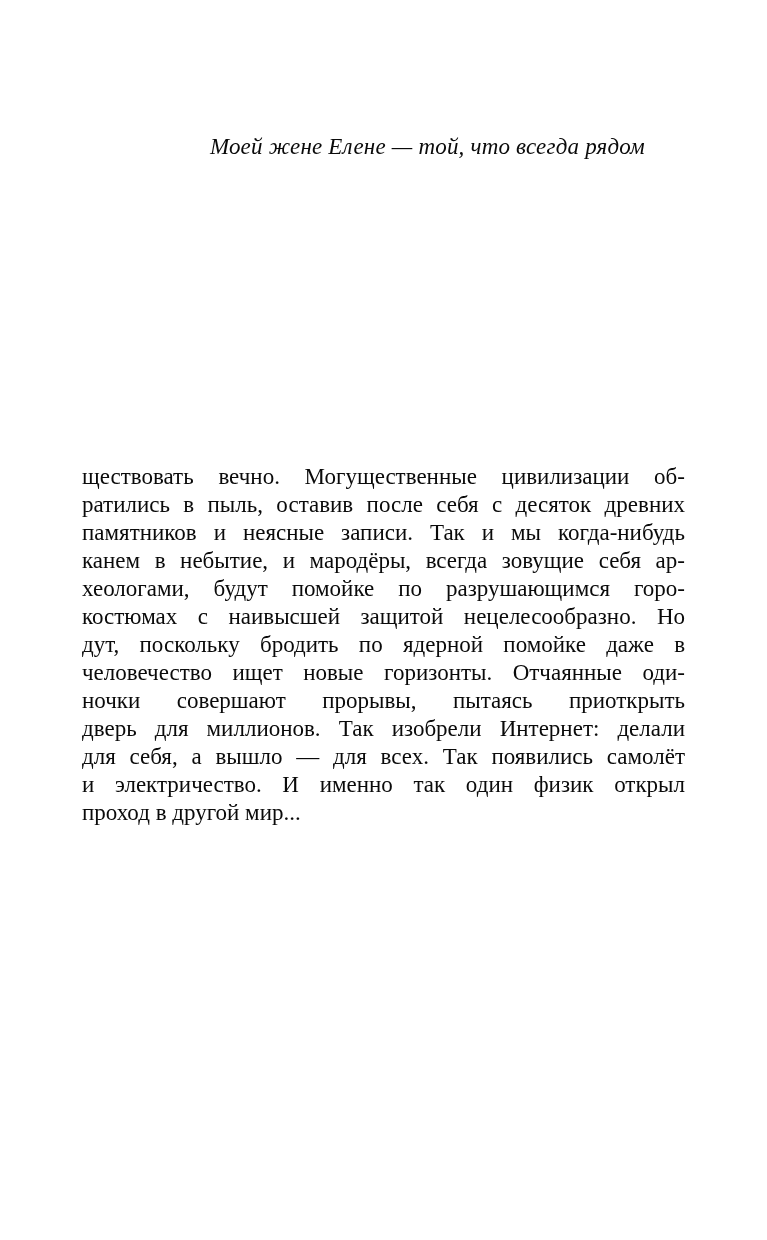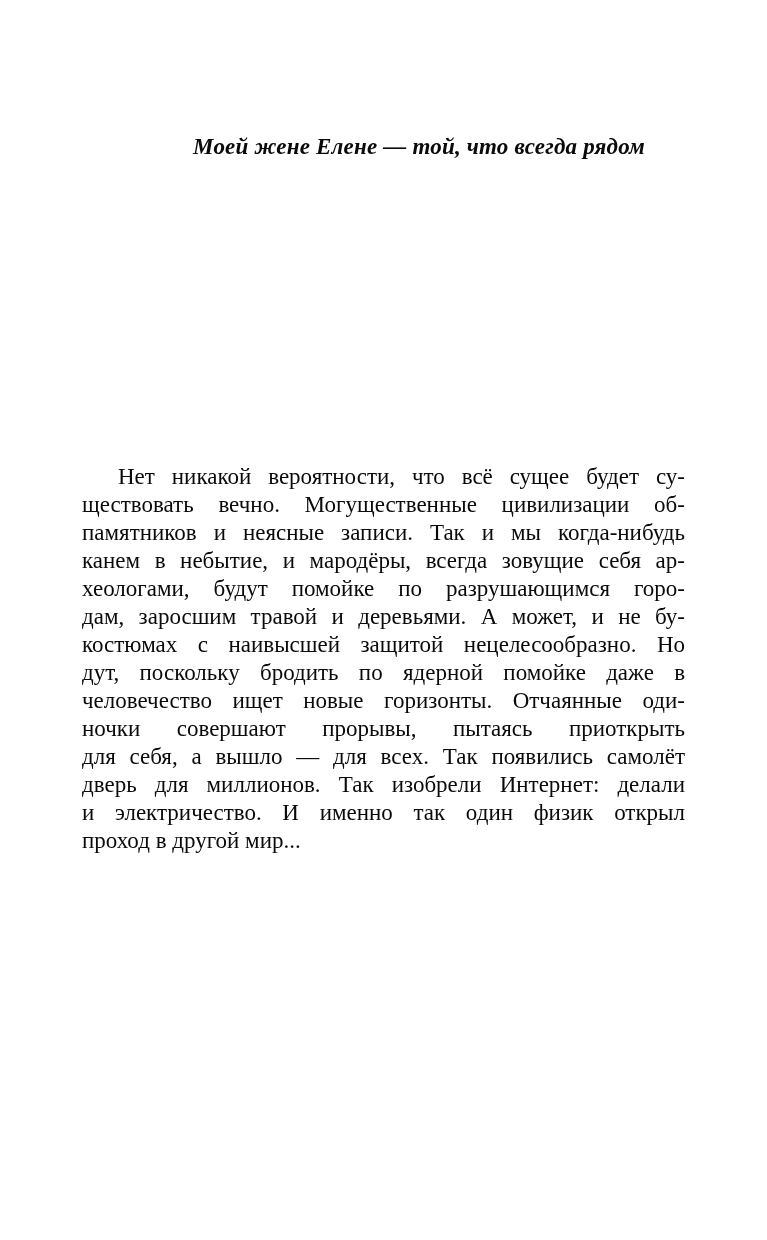--- a/index.html
+++ b/index.html
@@ -23,21 +23,20 @@
     width: 603px;
   }
   .dedication {
     margin-top: 133px;
     font-style: italic;
     font-size: 23px;
     line-height: 28px;
     text-align: right;
     padding-right: 40px;
     letter-spacing: 0.2px;
-    font-weight: bold;
   }
   .paragraph {
     margin-top: 302px;
     font-size: 23px;
     line-height: 28px;
   }
   .paragraph .line {
     text-align: justify;
     text-align-last: justify;
     white-space: nowrap;
@@ -50,29 +49,28 @@
     text-align-last: left;
   }
 </style>
 </head>
 <body>
 
 <div class="page">
   <div class="content">
     <div class="dedication">Моей жене Елене — той, что всегда рядом</div>
     <div class="paragraph">
-        <div class="line first-line">Нет никакой вероятности, что всё сущее будет су-</div>
         <div class="line">ществовать вечно. Могущественные цивилизации об-</div>
+        <div class="line">ратились в пыль, оставив после себя с десяток древних</div>
         <div class="line">памятников и неясные записи. Так и мы когда-нибудь</div>
         <div class="line">канем в небытие, и мародёры, всегда зовущие себя ар-</div>
         <div class="line">хеологами, будут помойке по разрушающимся горо-</div>
-        <div class="line">дам, заросшим травой и деревьями. А может, и не бу-</div>
         <div class="line">костюмах с наивысшей защитой нецелесообразно. Но</div>
         <div class="line">дут, поскольку бродить по ядерной помойке даже в</div>
         <div class="line">человечество ищет новые горизонты. Отчаянные оди-</div>
         <div class="line">ночки совершают прорывы, пытаясь приоткрыть</div>
+        <div class="line">дверь для миллионов. Так изобрели Интернет: делали</div>
         <div class="line">для себя, а вышло — для всех. Так появились самолёт</div>
-        <div class="line">дверь для миллионов. Так изобрели Интернет: делали</div>
         <div class="line">и электричество. И именно так один физик открыл</div>
         <div class="line last-line">проход в другой мир...</div>
       </div>
   </div>
 </div>
 
 </body></html>

